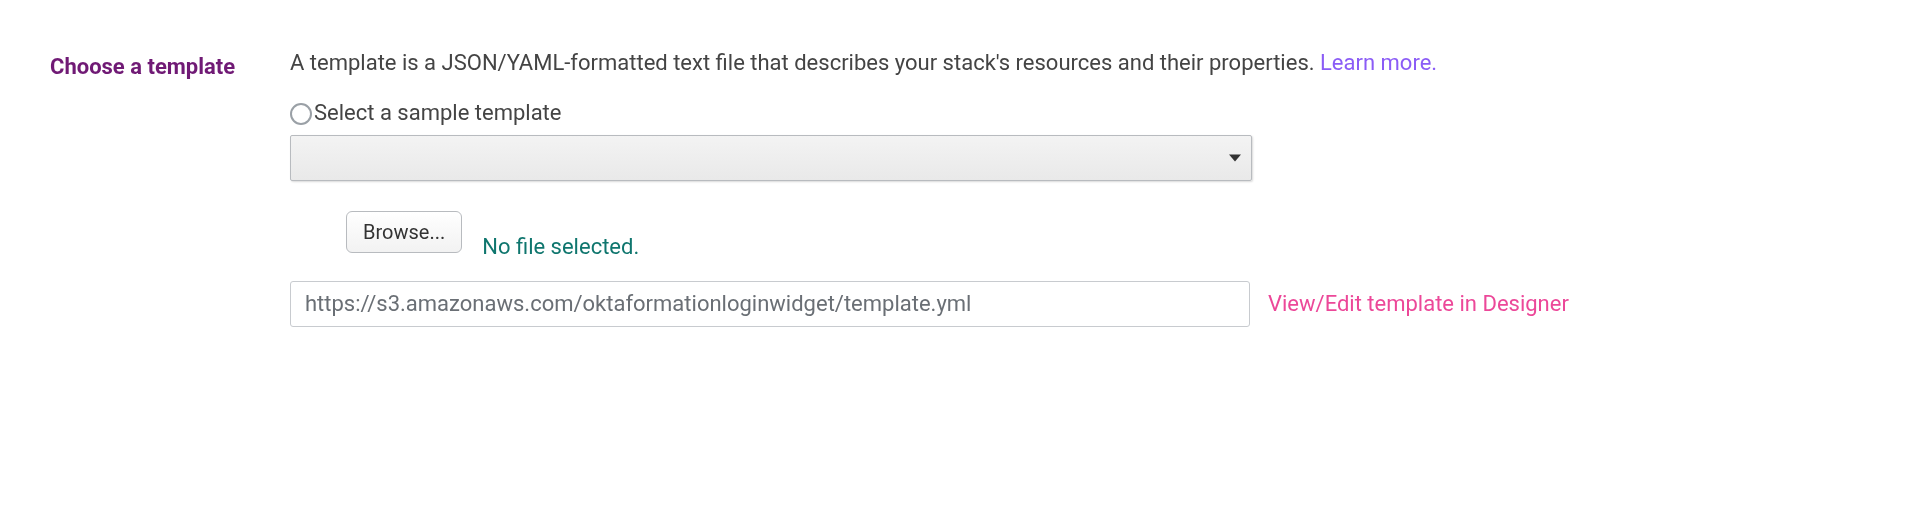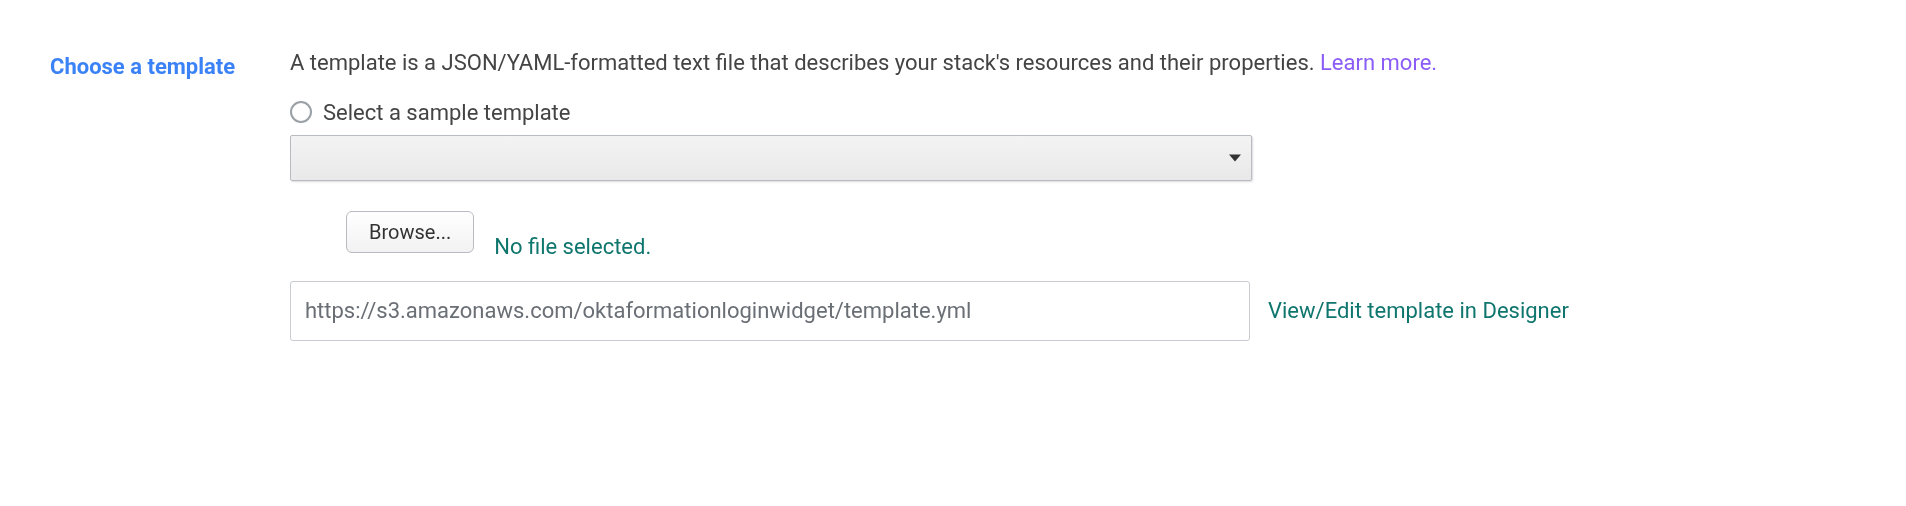--- a/index.html
+++ b/index.html
@@ -22,21 +22,21 @@
   }
 
   .label-col {
     width: 240px;
     flex: 0 0 240px;
     padding-top: 6px;
   }
 
   .label-col .section-label {
     font-weight: 700;
-    color: #3b82f6;
+    color: #701a75;
     font-size: 22px;
   }
 
   .content-col {
     flex: 1 1 auto;
   }
 
   .desc {
     font-size: 22px;
     color: #444;
@@ -44,22 +44,22 @@
     margin-bottom: 22px;
   }
 
   .link {
     color: #8b5cf6;
     cursor: pointer;
   }
 
   .option-row {
     display: flex;
-    align-items: center;
-    gap: 11px;
+    align-items: flex-end;
+    gap: 2px;
     margin-bottom: 8px;
   }
 
   .radio {
     width: 22px;
     height: 22px;
     border-radius: 50%;
     border: 2px solid #9aa0a6;
     background: #fff;
     box-sizing: border-box;
@@ -118,53 +118,53 @@
     margin: 12px 0 22px 56px;
   }
 
   .browse-btn {
     font-family: inherit;
     font-size: 20px;
     color: #333;
     background: linear-gradient(#ffffff, #f2f2f2);
     border: 1px solid #b8bbbf;
     border-radius: 6px;
-    padding: 8px 22px;
+    padding: 8px 16px;
     cursor: pointer;
   }
 
   .file-status {
     font-size: 22px;
     color: #0f766e;
     margin-top: 29px;
   }
 
   .url-row {
     display: flex;
     align-items: center;
     gap: 18px;
     margin-top: 16px;
   }
 
   .url-input {
     width: 960px;
-    height: 60px;
+    height: 46px;
     border: 1px solid #c8cbcf;
     border-radius: 3px;
     box-sizing: border-box;
     padding: 0 14px;
     font-size: 22px;
     color: #6a6f75;
     font-family: inherit;
     background: #fff;
   }
 
   .designer-link {
     font-size: 22px;
-    color: #0f766e;
+    color: #ec4899;
     cursor: pointer;
     white-space: nowrap;
     text-align: right;
   }
 </style>
 </head>
 <body>
 
 <div class="wrap">
   <div class="label-col">

